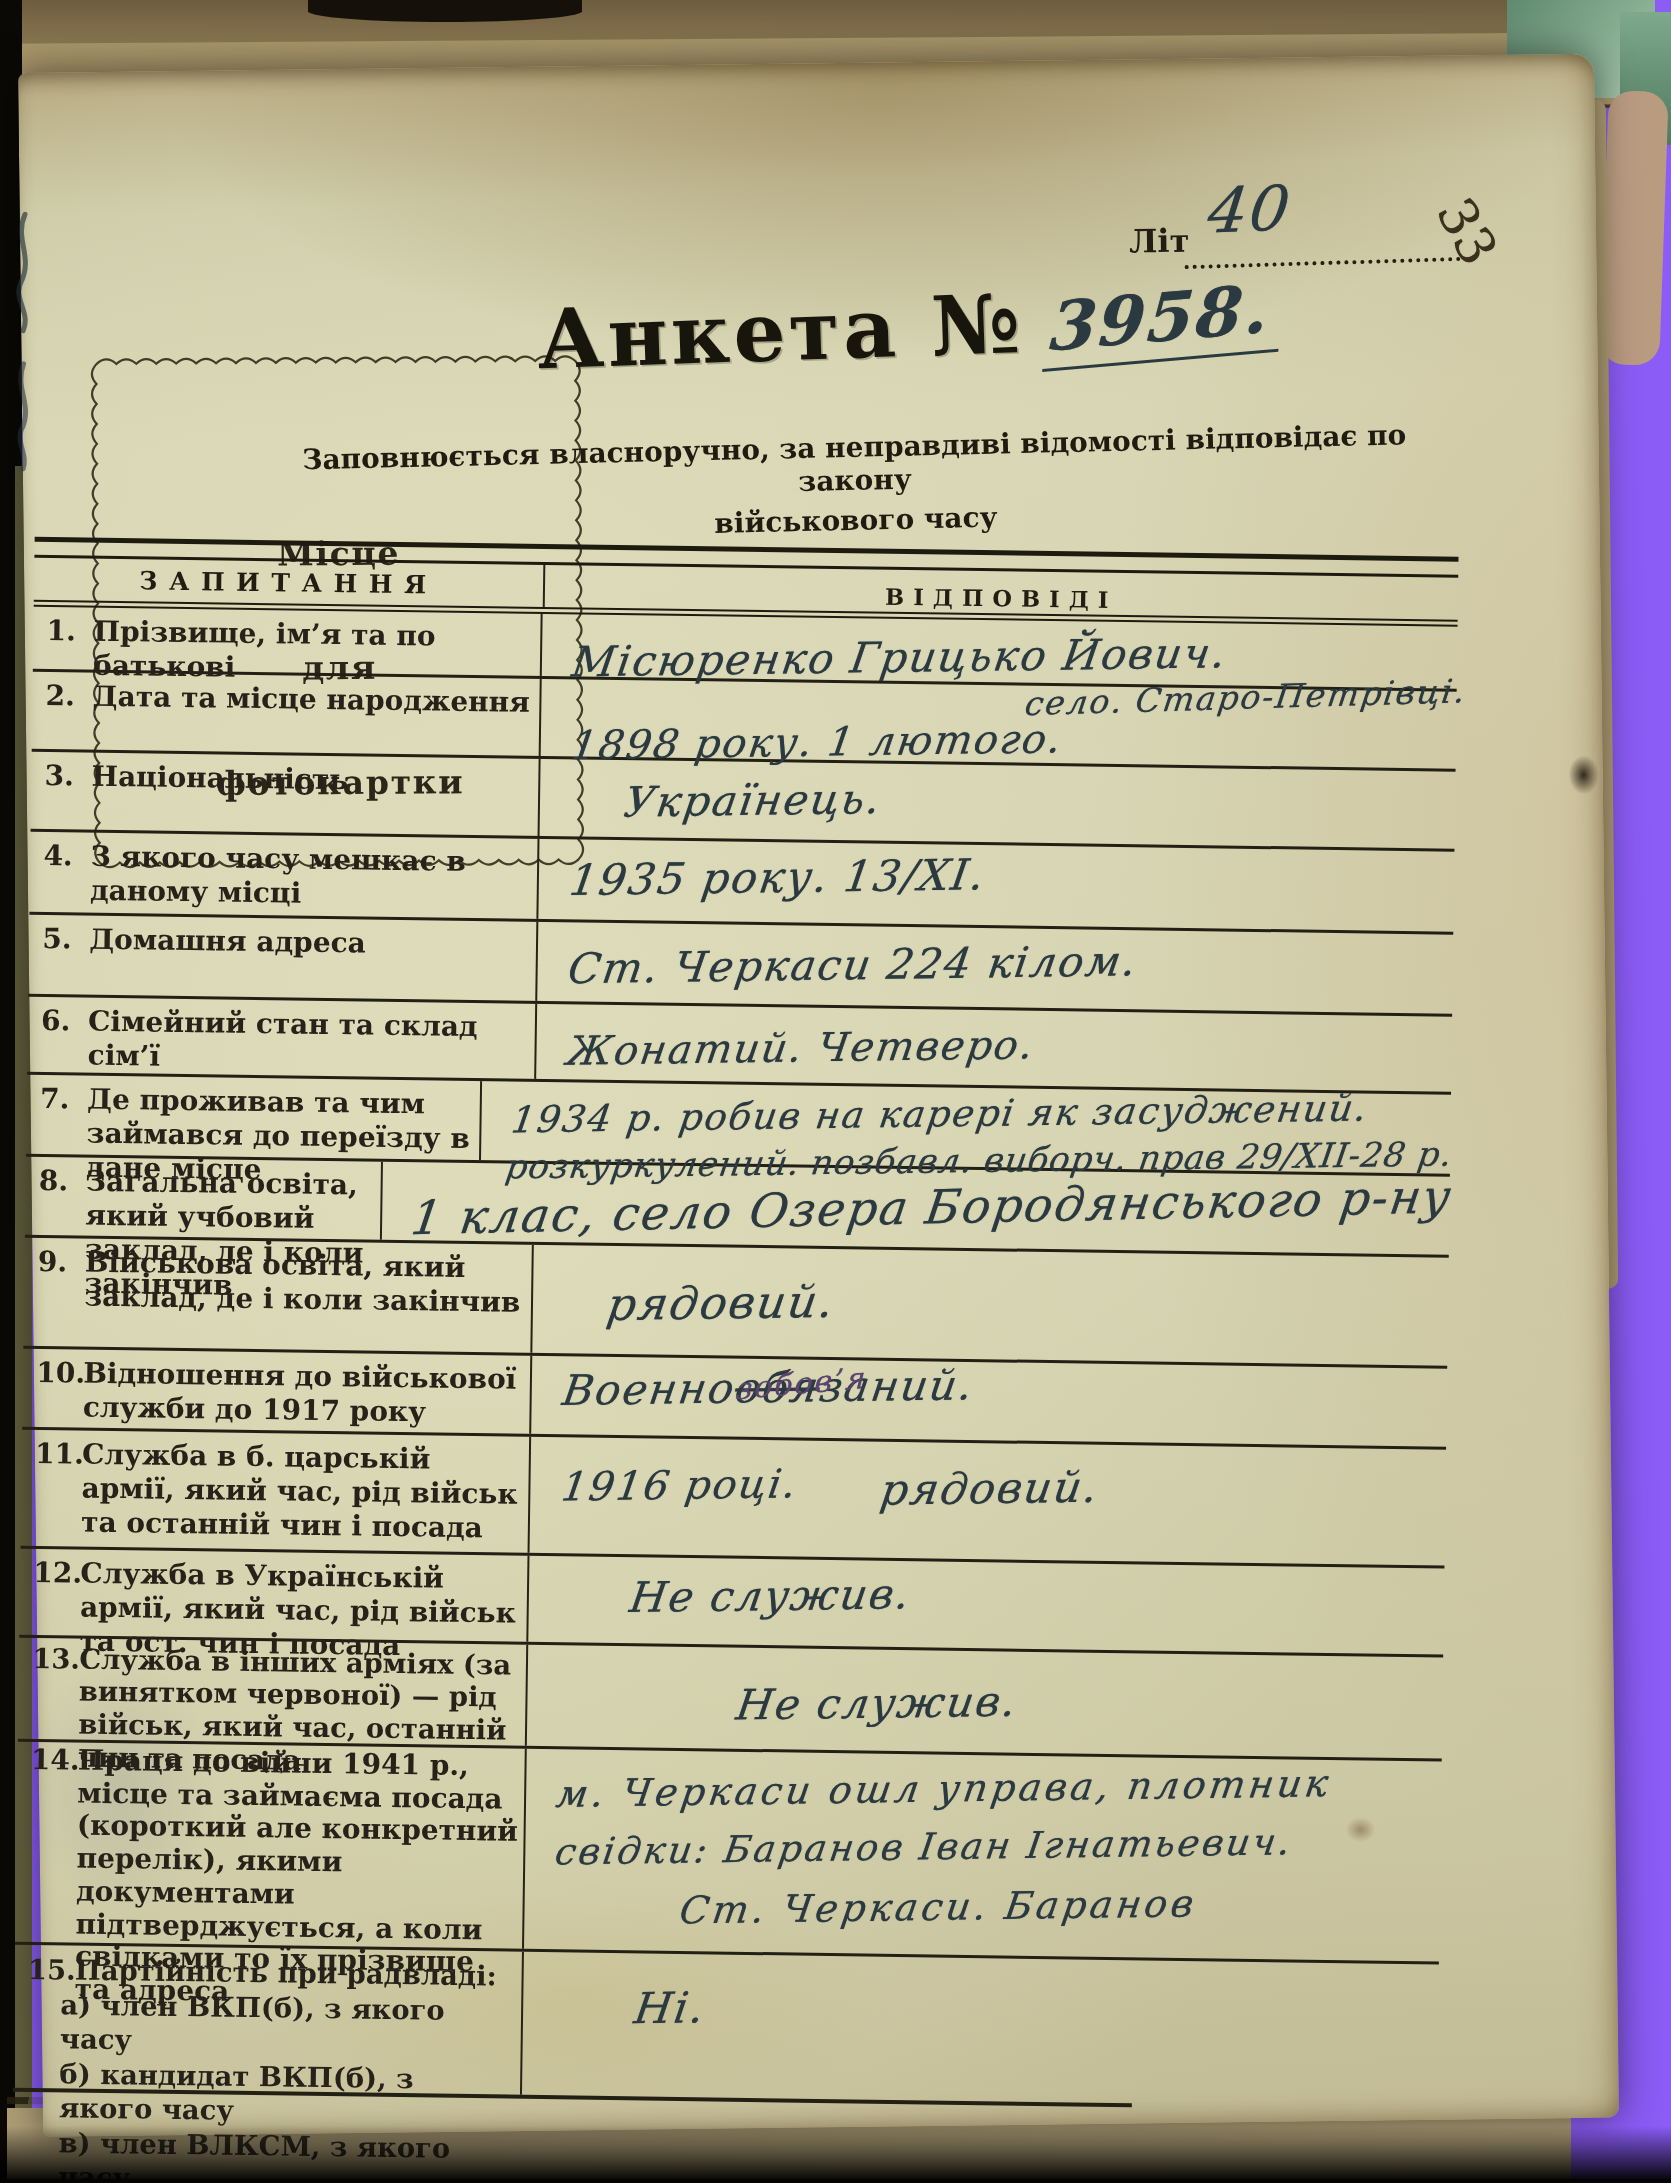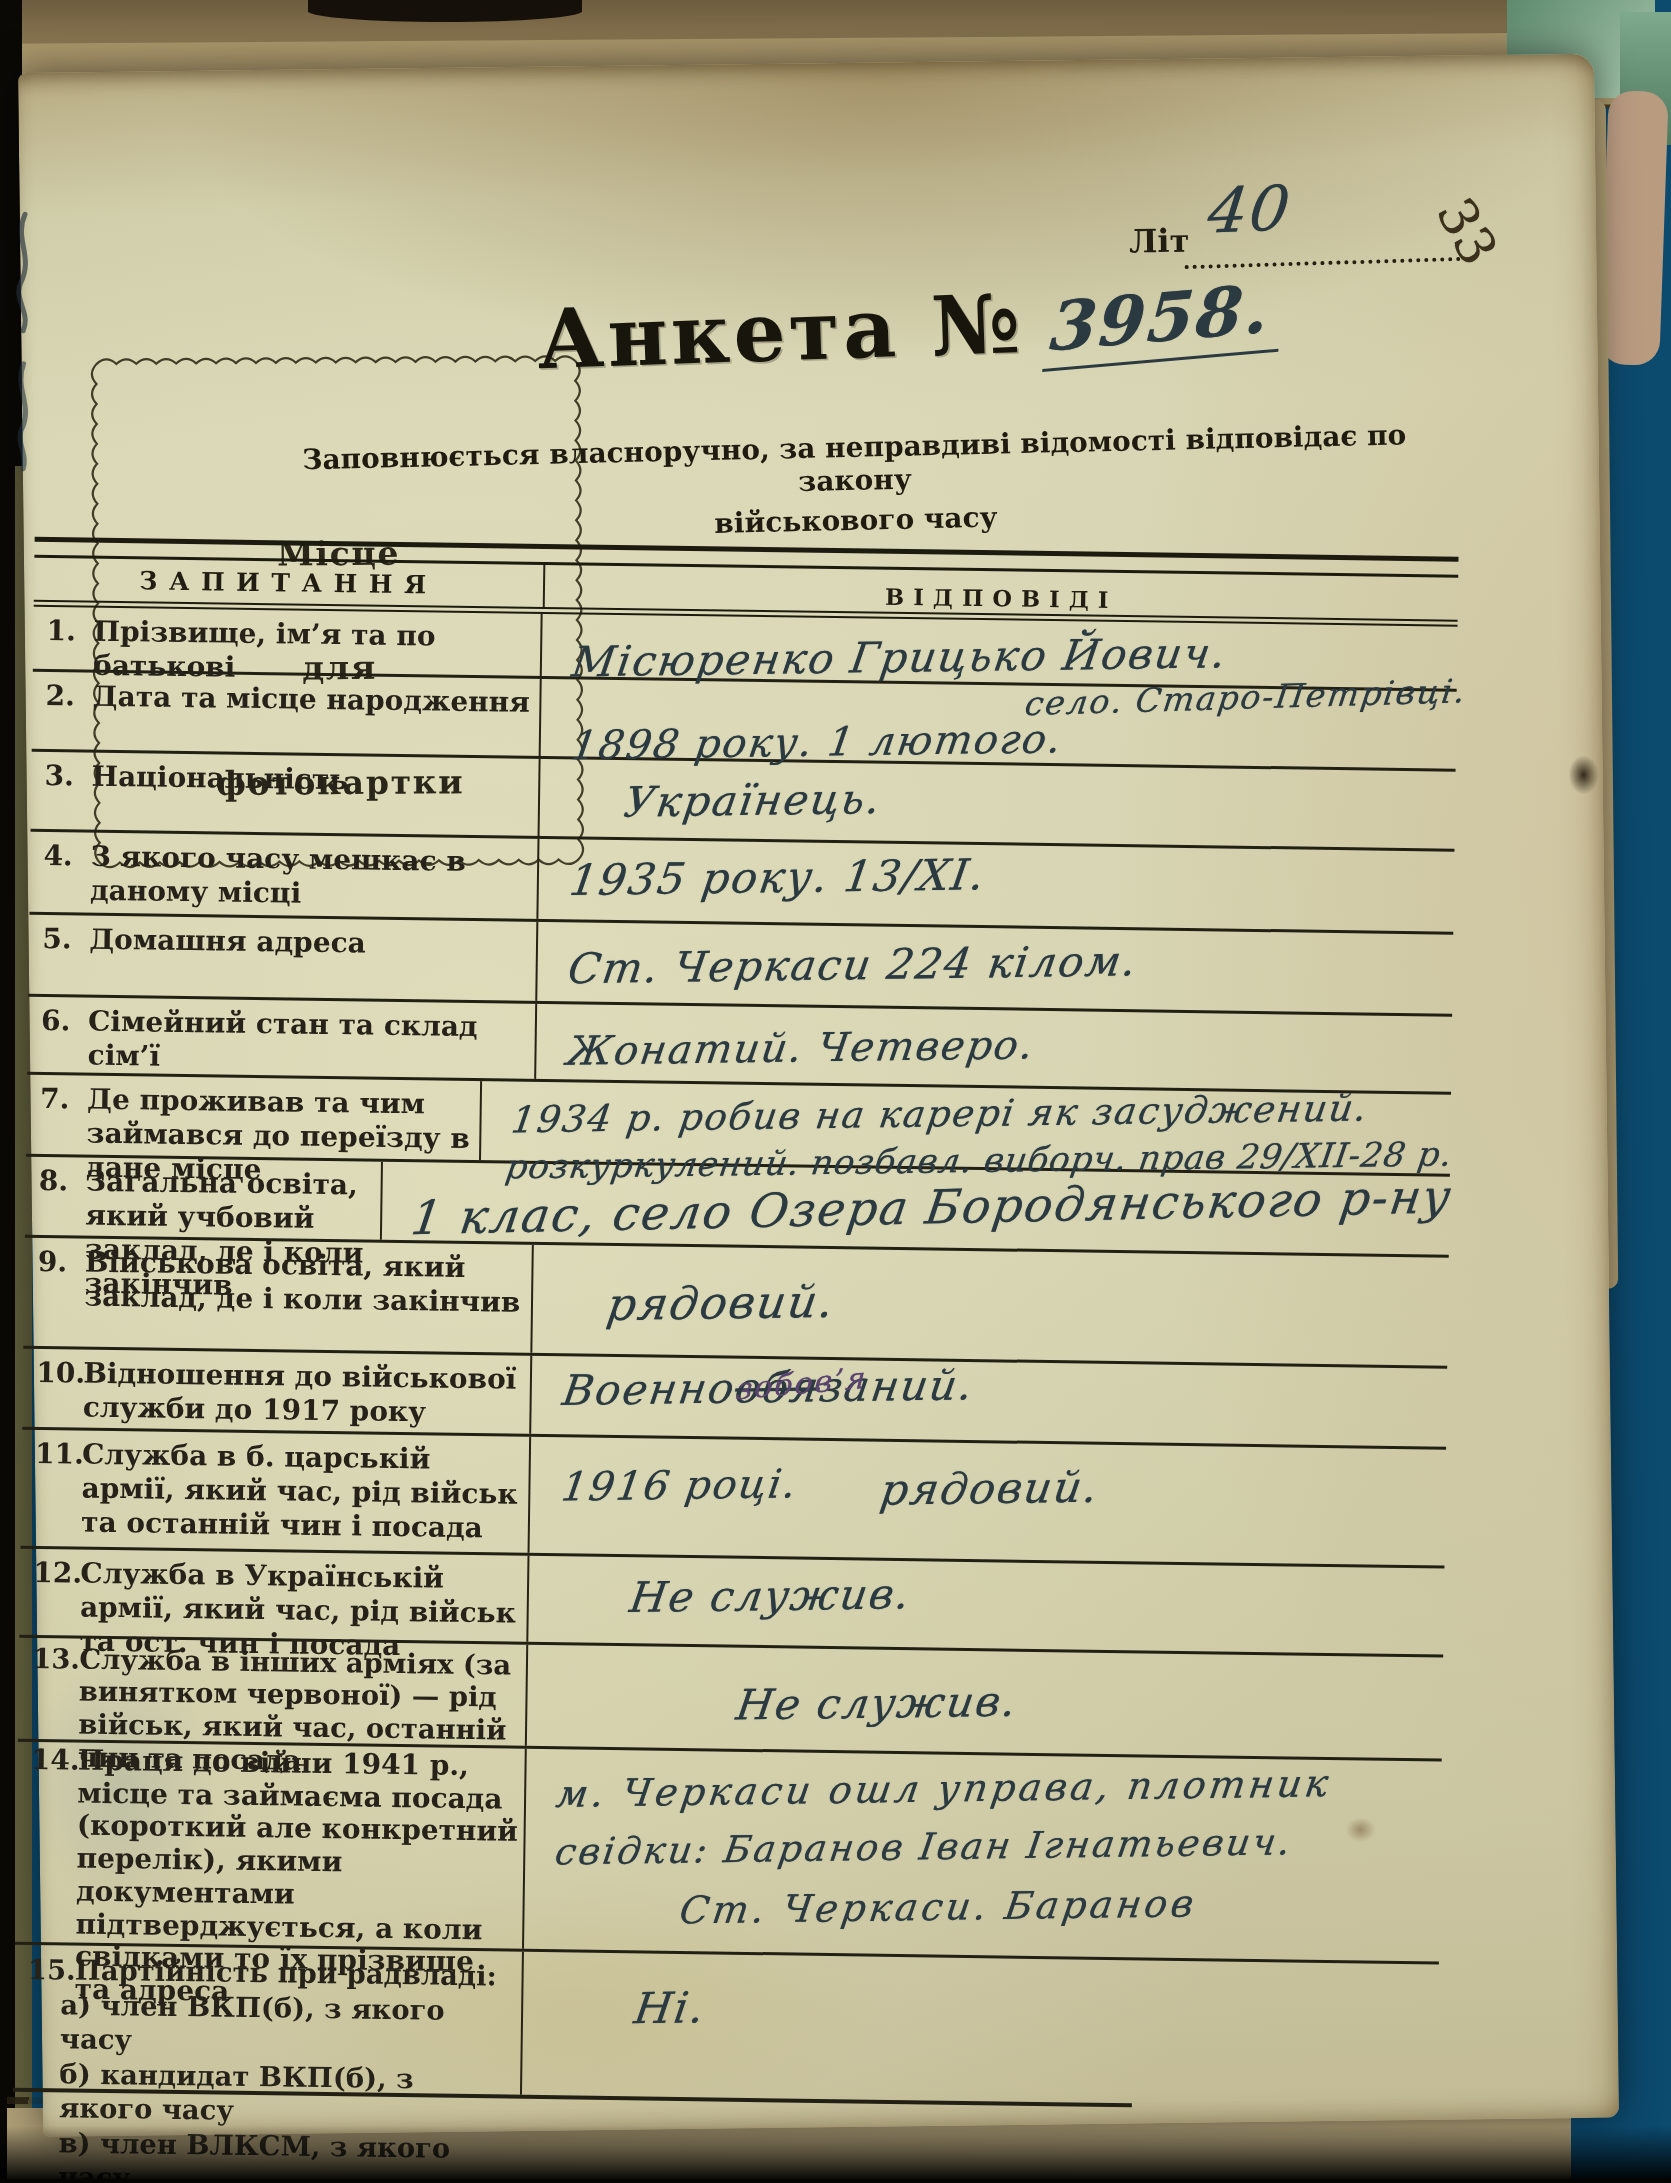--- a/index.html
+++ b/index.html
@@ -1,17 +1,17 @@
 <!DOCTYPE html>
 <html style="font-size:13.3px"><head>
 <meta charset="utf-8">
 <style>
   html,body{margin:0;padding:0;background:#050403;}
   .scene{position:relative;width:1672px;height:2179px;overflow:hidden;
-         background:#0c4a6e;font-family:"DejaVu Serif",serif;}
+         background:#8b5cf6;font-family:"DejaVu Serif",serif;}
 
   
   .up1{position:absolute;left:0;top:0;width:1634px;height:65px;
        background:linear-gradient(#6d5c3e,#96825a);border-radius:0 0 28px 50px;}
   .up2{position:absolute;left:0;top:38px;width:1643px;height:72px;background:#a8956a;
        transform:rotate(-.4deg);box-shadow:0 3.3px 0 #4a3b22;}
   .up3{position:absolute;left:316px;top:67px;width:1273px;height:48px;background:#c0b085;
        transform:rotate(-.7deg);}
   .darkarc{position:absolute;left:308px;top:0;width:274px;height:21.6px;background:#15100a;
        border-radius:0 0 50% 50%;}

